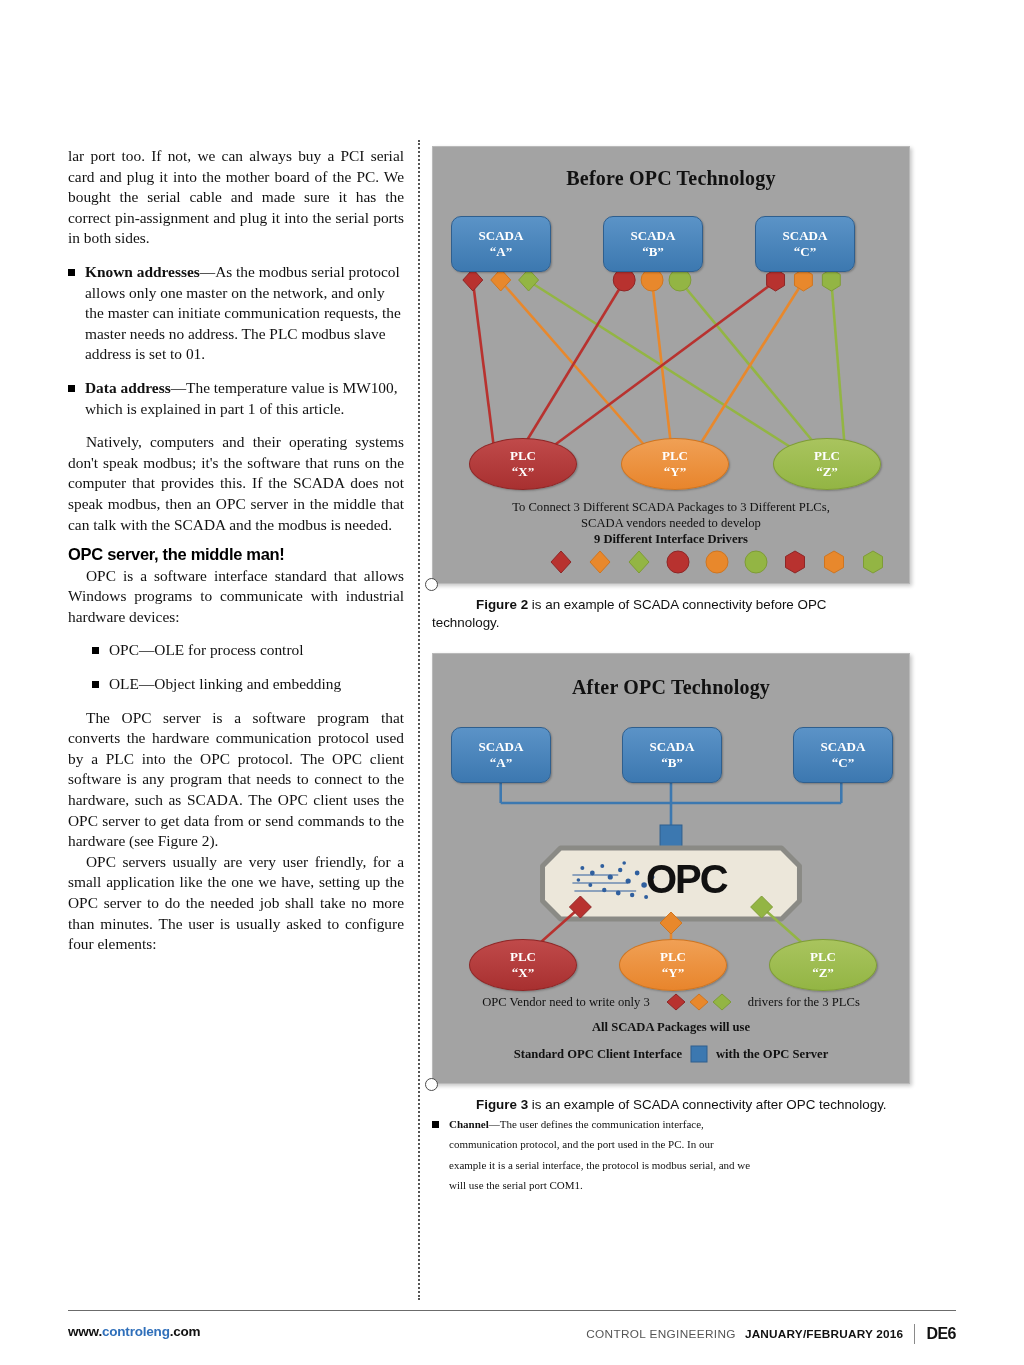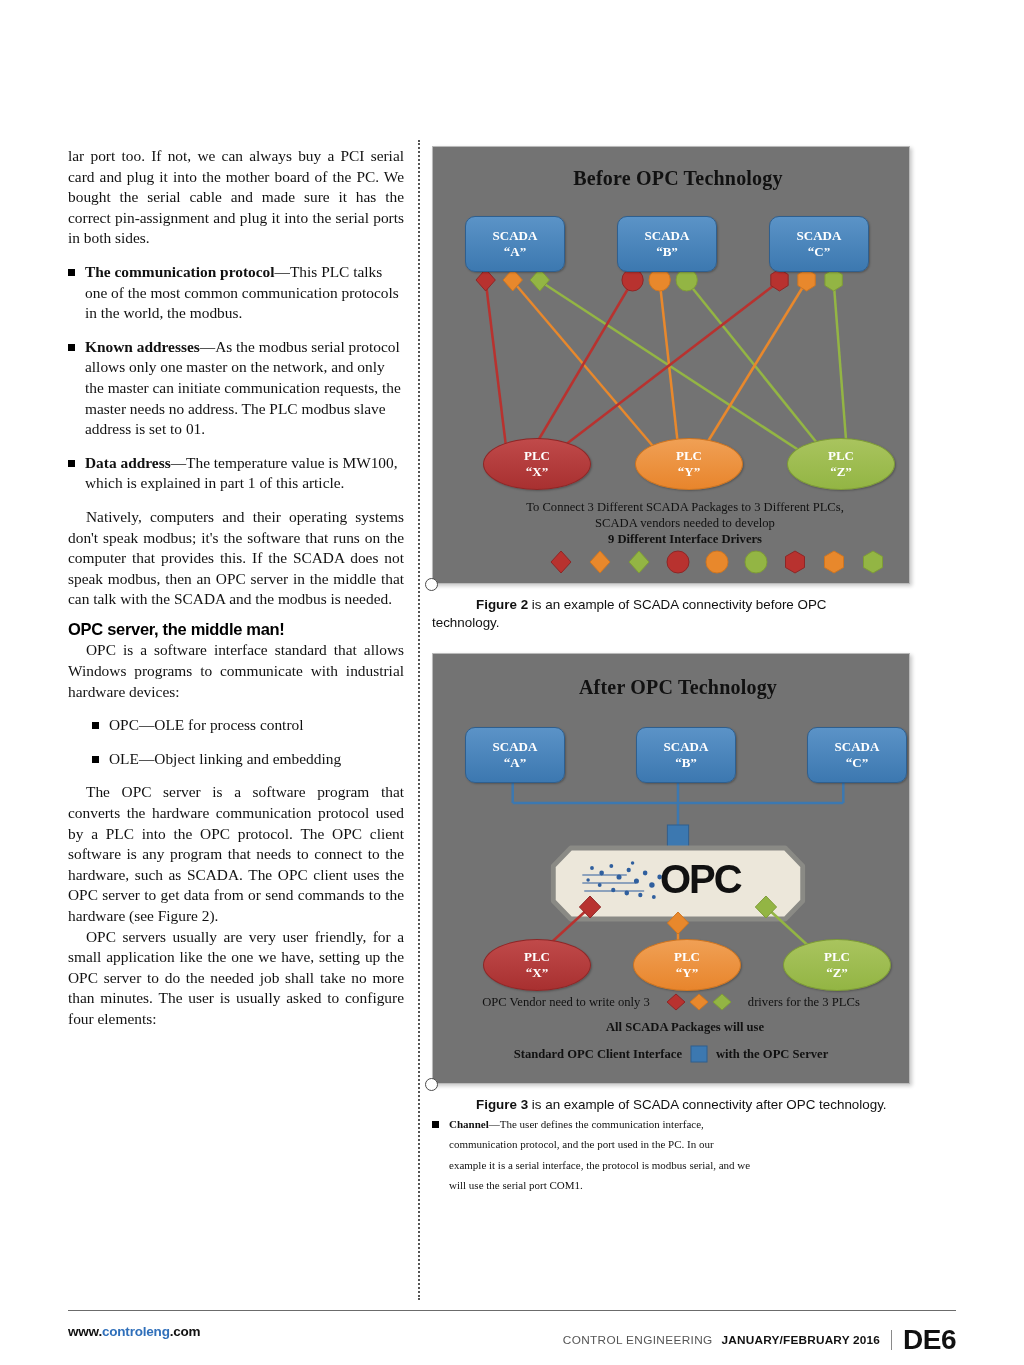--- a/index.html
+++ b/index.html
@@ -45,24 +45,23 @@
   h2.section-head{
     font-family:"Liberation Sans",sans-serif;
     font-size:16.5px;font-weight:bold;letter-spacing:-0.3px;
     margin:0 0 1px 0;color:#000;
   }
 
   
   .right-col{position:absolute;left:432px;top:146px;width:478px;}
 
   .figure-box{
-    position:relative;background:#737373;border:1px solid #b9b9b9;
+    position:relative;background:#a3a3a3;border:1px solid #b9b9b9;
     box-shadow:2px 2px 4px rgba(0,0,0,.22);
     box-sizing:border-box;
-    padding-left:14px;
   }
   .fig-anchor{
     position:absolute;left:-8px;bottom:-8px;width:13px;height:13px;
     border-radius:50%;background:#fff;border:1.6px solid #4a4a4a;
     box-sizing:border-box;
   }
   .fig-title{
     text-align:center;font-family:"Liberation Serif",serif;
     font-weight:bold;font-size:20px;color:#111;letter-spacing:.2px;
   }
@@ -120,40 +119,36 @@
     position:absolute;left:0;top:2px;font-size:13.5px;font-weight:bold;color:#111;
     letter-spacing:-.2px;
   }
   .site .blue{color:#2f6fba;}
   .foot-right{
     position:absolute;right:0;top:2px;display:flex;align-items:center;gap:9px;
   }
   .foot-mag{font-size:11.8px;color:#555;letter-spacing:.35px;}
   .foot-date{font-size:11.8px;color:#111;font-weight:bold;letter-spacing:.2px;}
   .foot-sep{width:1px;height:20px;background:#8a8a8a;margin:0 2px;}
-  .foot-page{font-size:28px;font-weight:bold;color:#111;letter-spacing:-.5px;}
+  .foot-page{font-size:16px;font-weight:bold;color:#111;letter-spacing:-.5px;}
 </style>
 </head>
 <body>
 
 <div class="page">
 
   <div class="col-divider"></div>
 
   <div class="left-col">
 
     <p class="para">lar port too. If not, we can always buy a PCI serial card and plug it into the mother board of the PC. We bought the serial cable and made sure it has the correct pin-assignment and plug it into the serial ports in both sides.</p>
 
     <div class="gap"></div>
 
     <ul class="bullets">
-      <li>
-        <span class="sq"></span>
-        <b class="lead">The communication protocol</b><span>—This PLC talks one of the most common communication protocols in the world, the modbus.</span>
-      </li>
       <li>
         <span class="sq"></span>
         <b class="lead">Known addresses</b><span>—As the modbus serial protocol allows only one master on the network, and only the master can initiate communication requests, the master needs no address. The PLC modbus slave address is set to 01.</span>
       </li>
       <li>
         <span class="sq"></span>
         <b class="lead">Data address</b><span>—The temperature value is MW100, which is explained in part 1 of this article.</span>
       </li>
     </ul>
 

